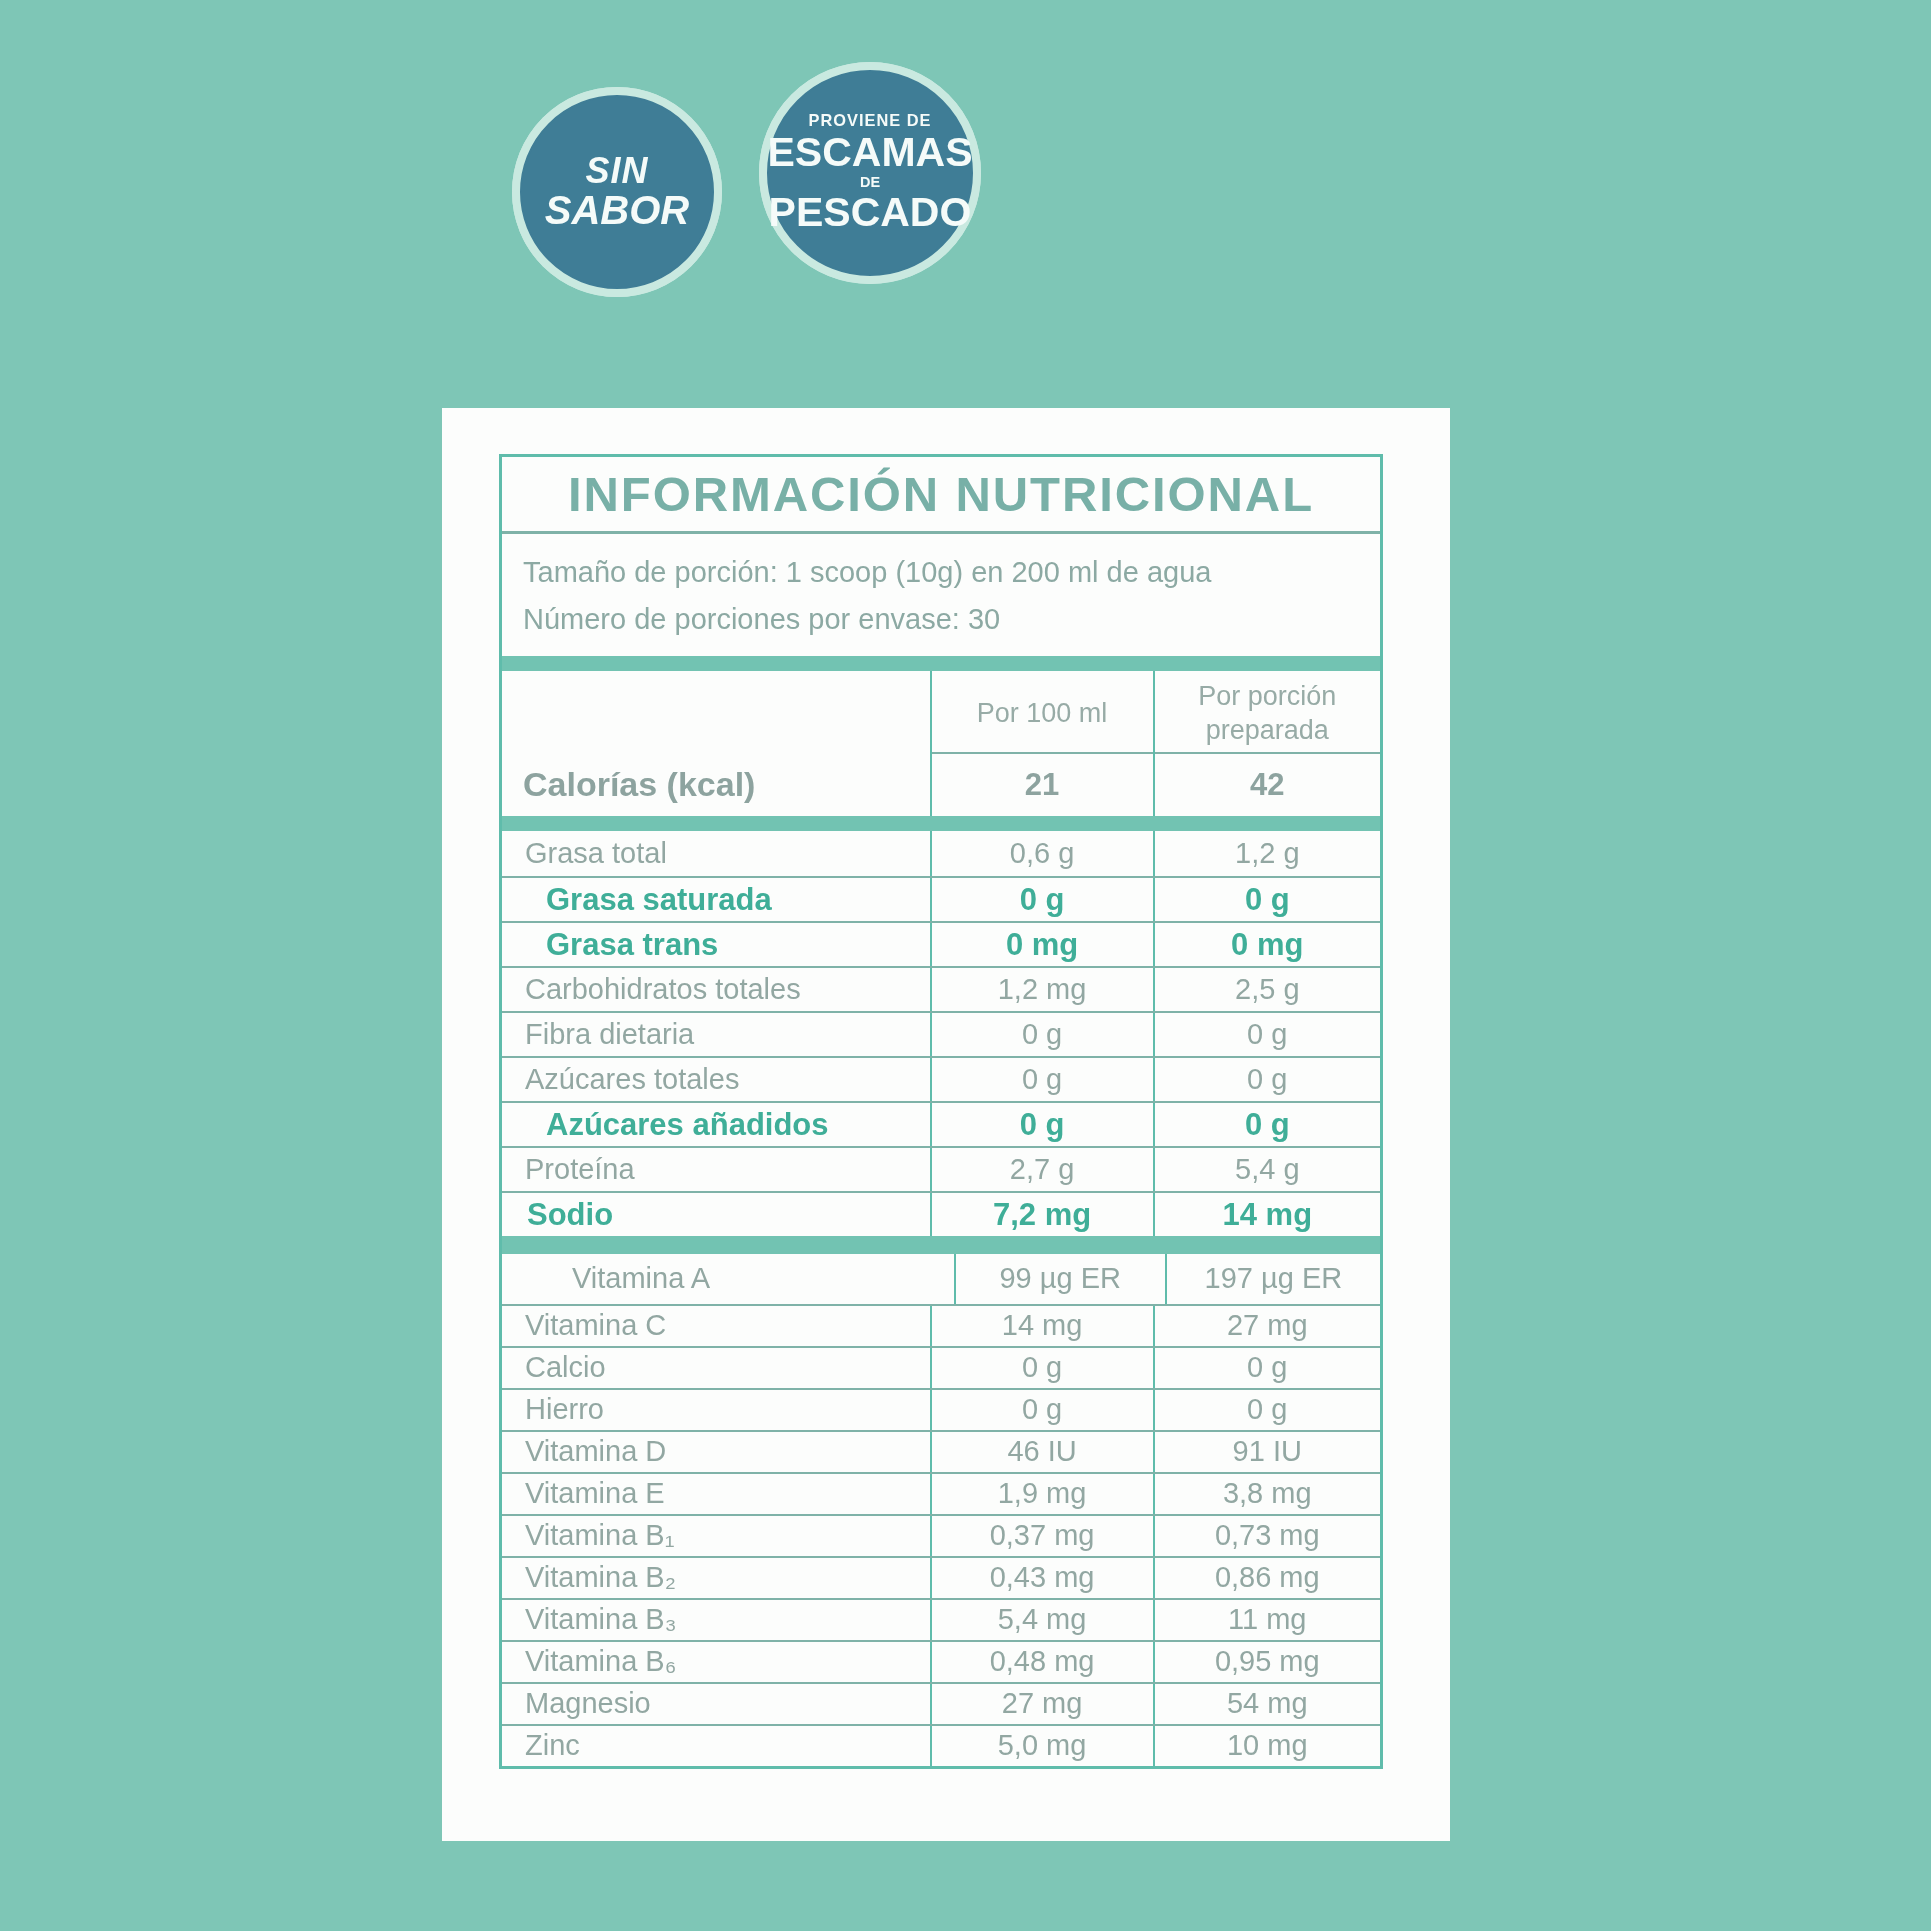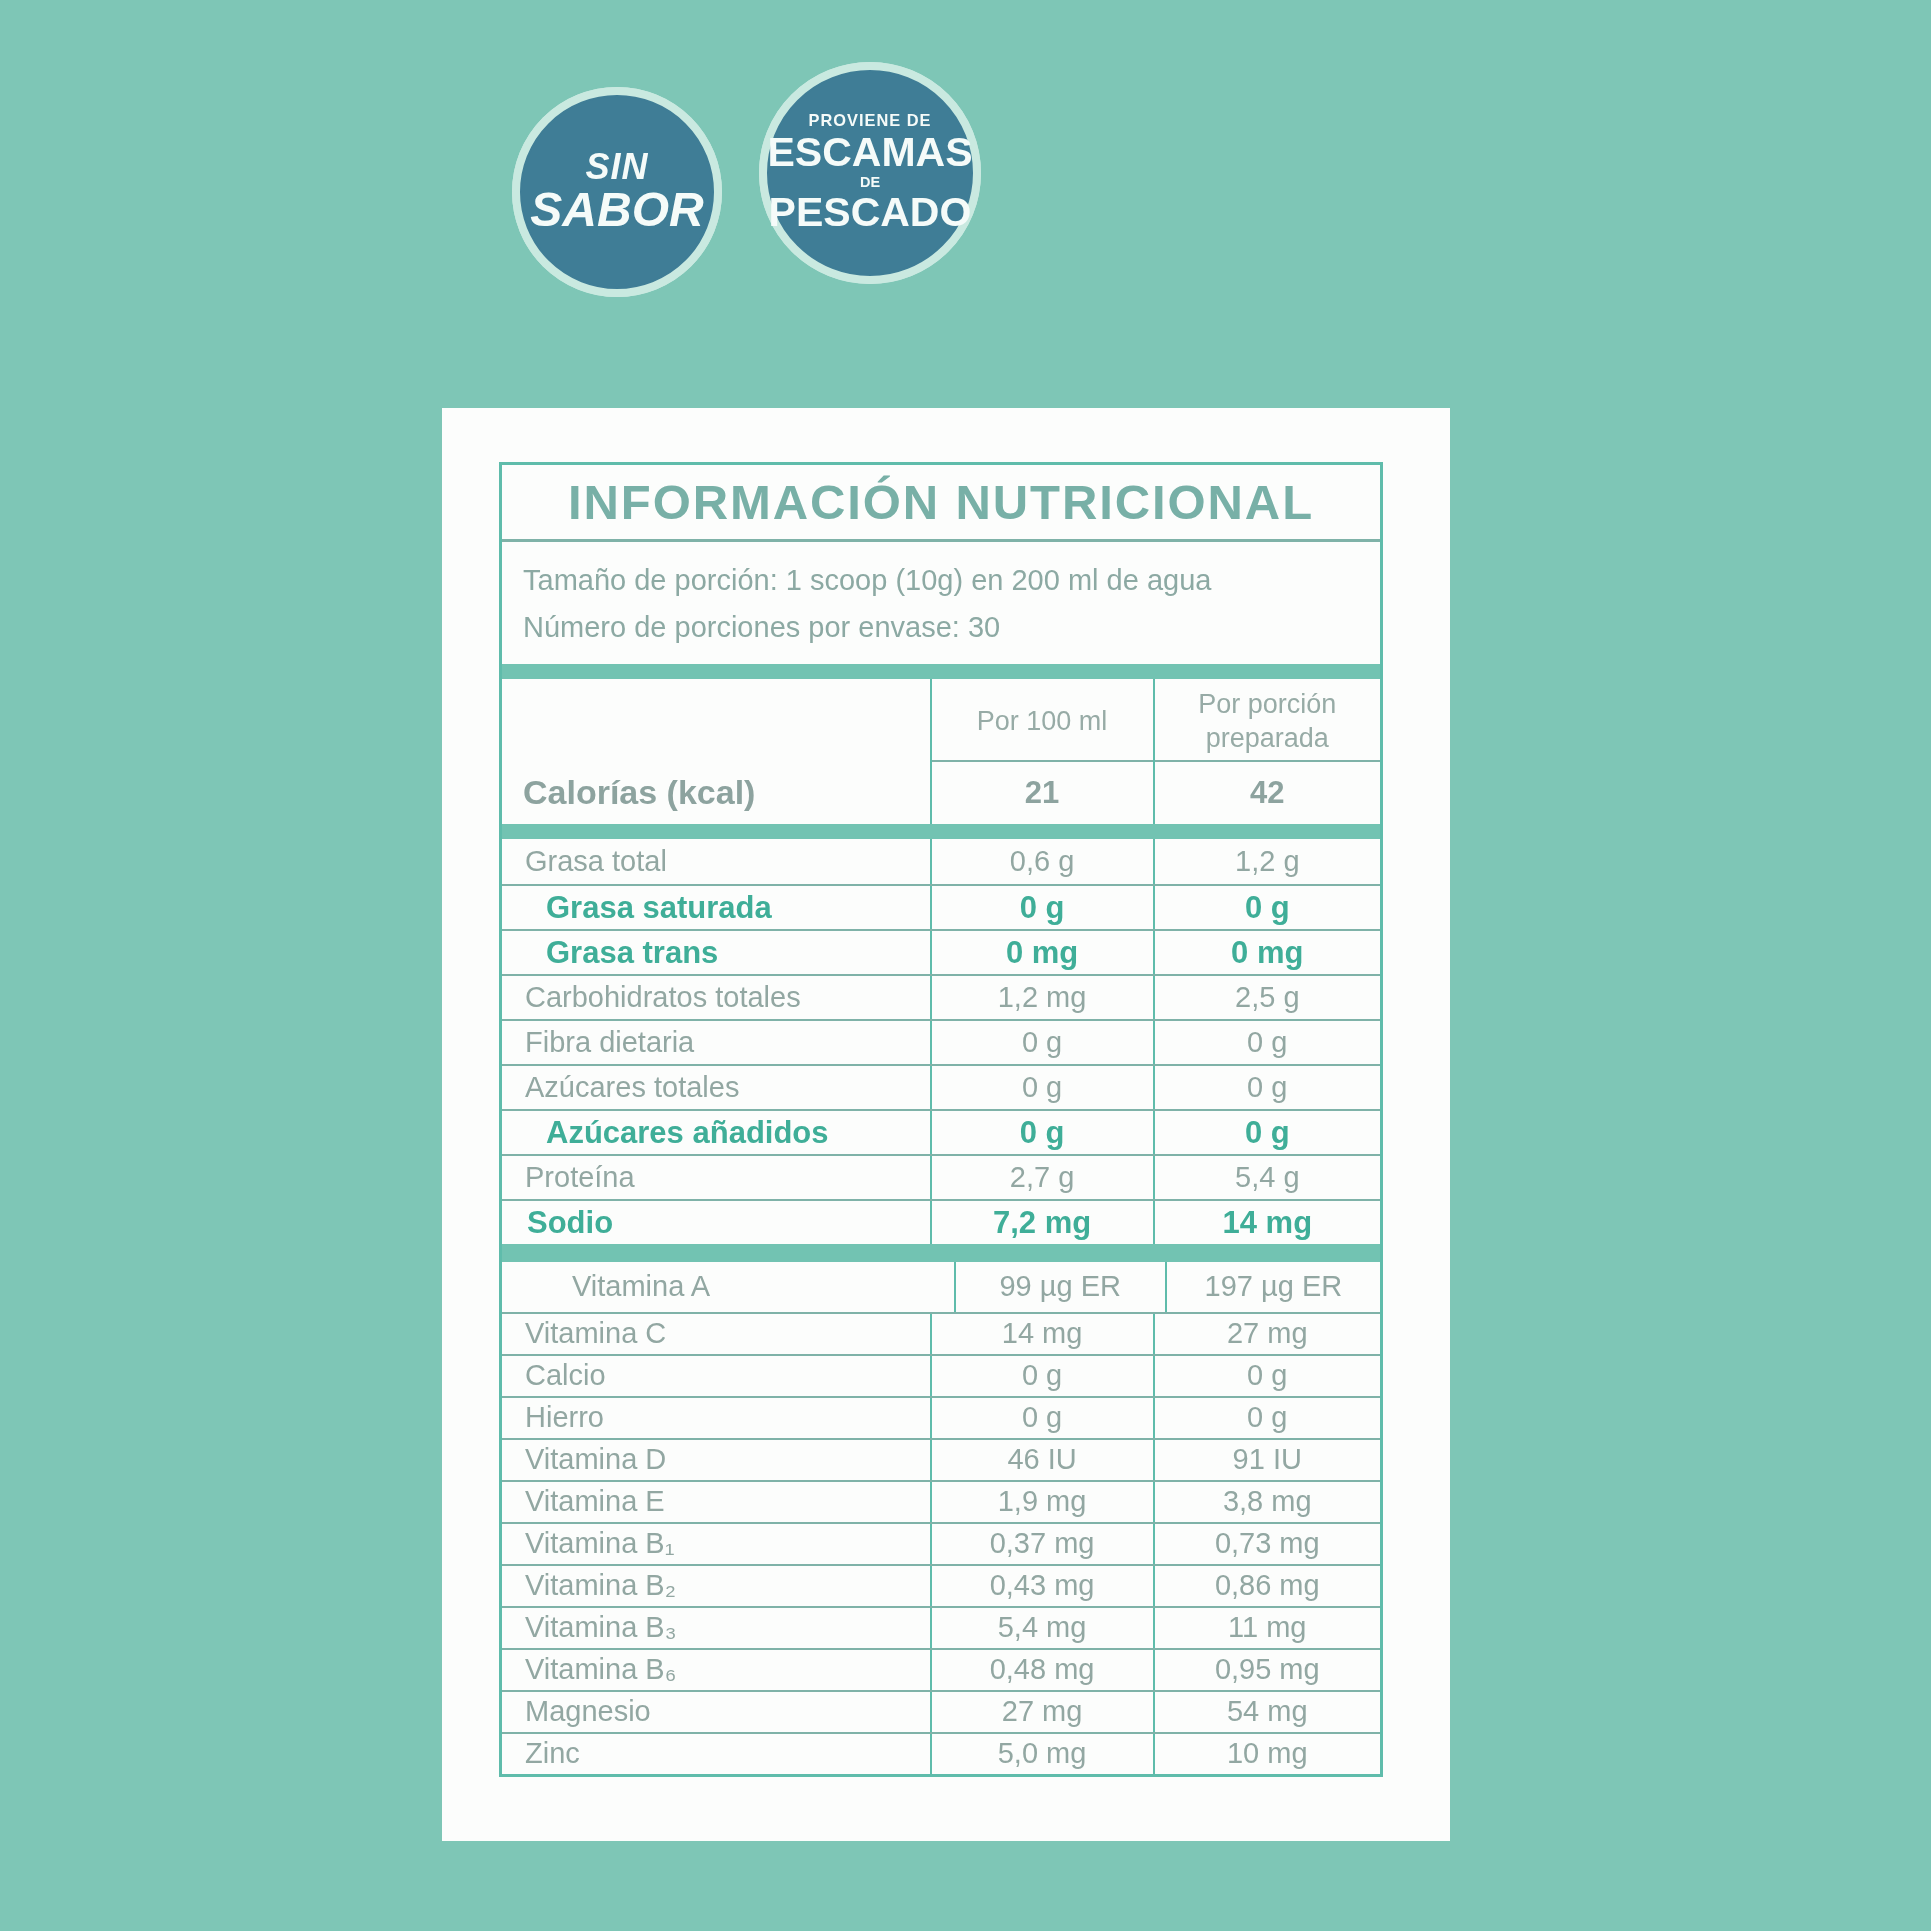--- a/index.html
+++ b/index.html
@@ -35,35 +35,35 @@
     width:100%;height:100%;border-radius:50%;
     background:var(--badge-blue);
     border:8.7px solid var(--badge-ring);
     box-shadow:0 0 0 1.9px var(--badge-blue) inset;
     display:flex;flex-direction:column;align-items:center;justify-content:center;
     color:#f5fbf9;text-align:center;font-weight:bold;line-height:1.02;
   }
   .badge-left{left:512px;top:87px;width:210px;height:210px;font-style:italic;}
   .badge-right{left:759px;top:62px;width:222px;height:222px;}
   .bl-1{font-size:36px;letter-spacing:1px;}
-  .bl-2{font-size:48px;letter-spacing:0px;}
+  .bl-2{font-size:40px;letter-spacing:0px;}
   .br-1{font-size:16.4px;letter-spacing:1px;margin-bottom:2.9px;}
   .br-2{font-size:41px;}
   .br-3{font-size:14.5px;margin:1.9px 0;}
   .br-4{font-size:41px;}
 
   
   .card{
     position:absolute;left:442px;top:408px;width:1008px;height:1433px;
     background:var(--card);
   }
 
   
   .ntable{
-    position:absolute;left:57px;top:54px;width:884px;
+    position:absolute;left:57px;top:46px;width:884px;
     border:3.9px solid var(--border);
     background:var(--card);
     color:var(--txt);
   }
   .t-title{
     height:77px;display:flex;align-items:center;justify-content:center;
     border-bottom:3.9px solid var(--sep);
     color:var(--title);font-weight:bold;font-size:49px;letter-spacing:1.9px;
   }
   .t-serving{

